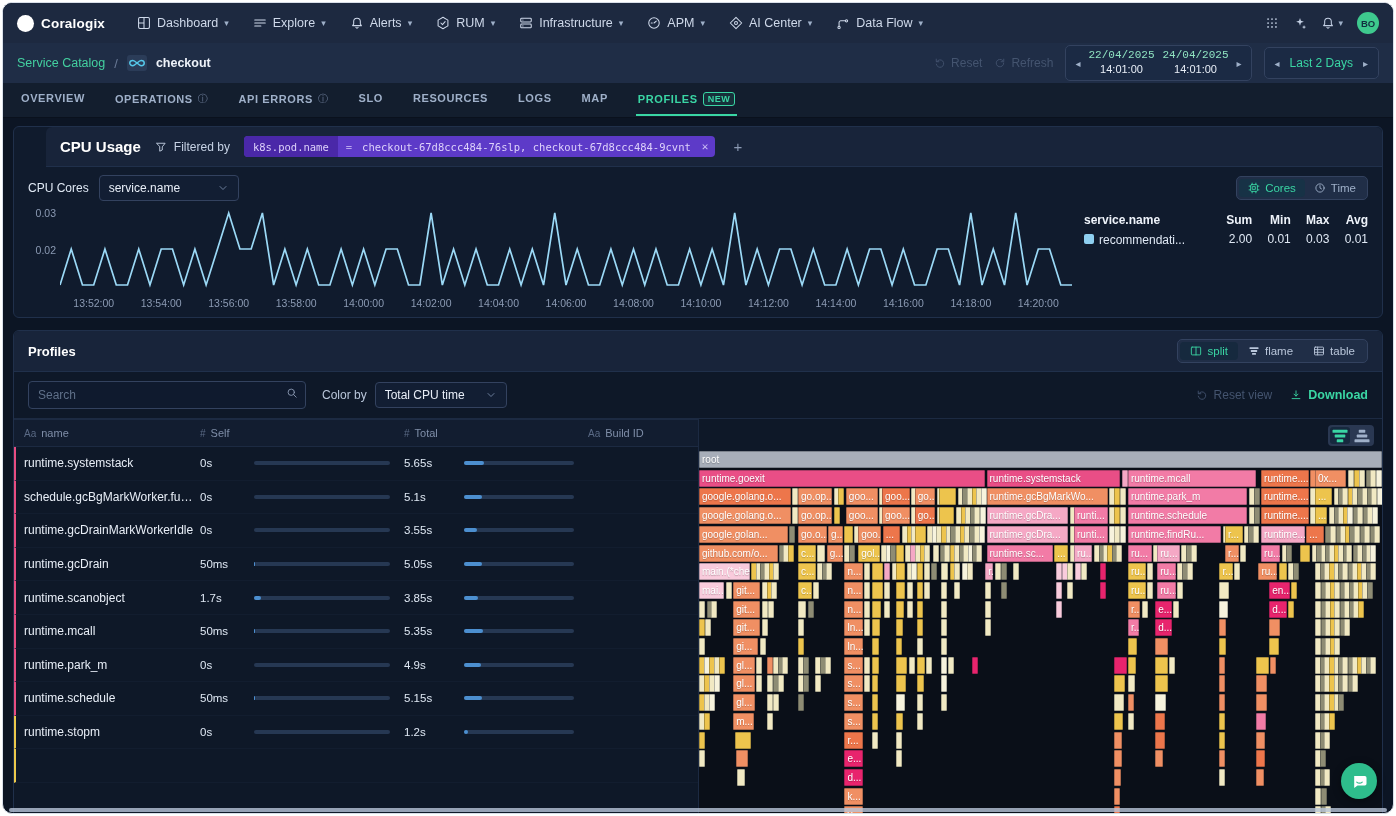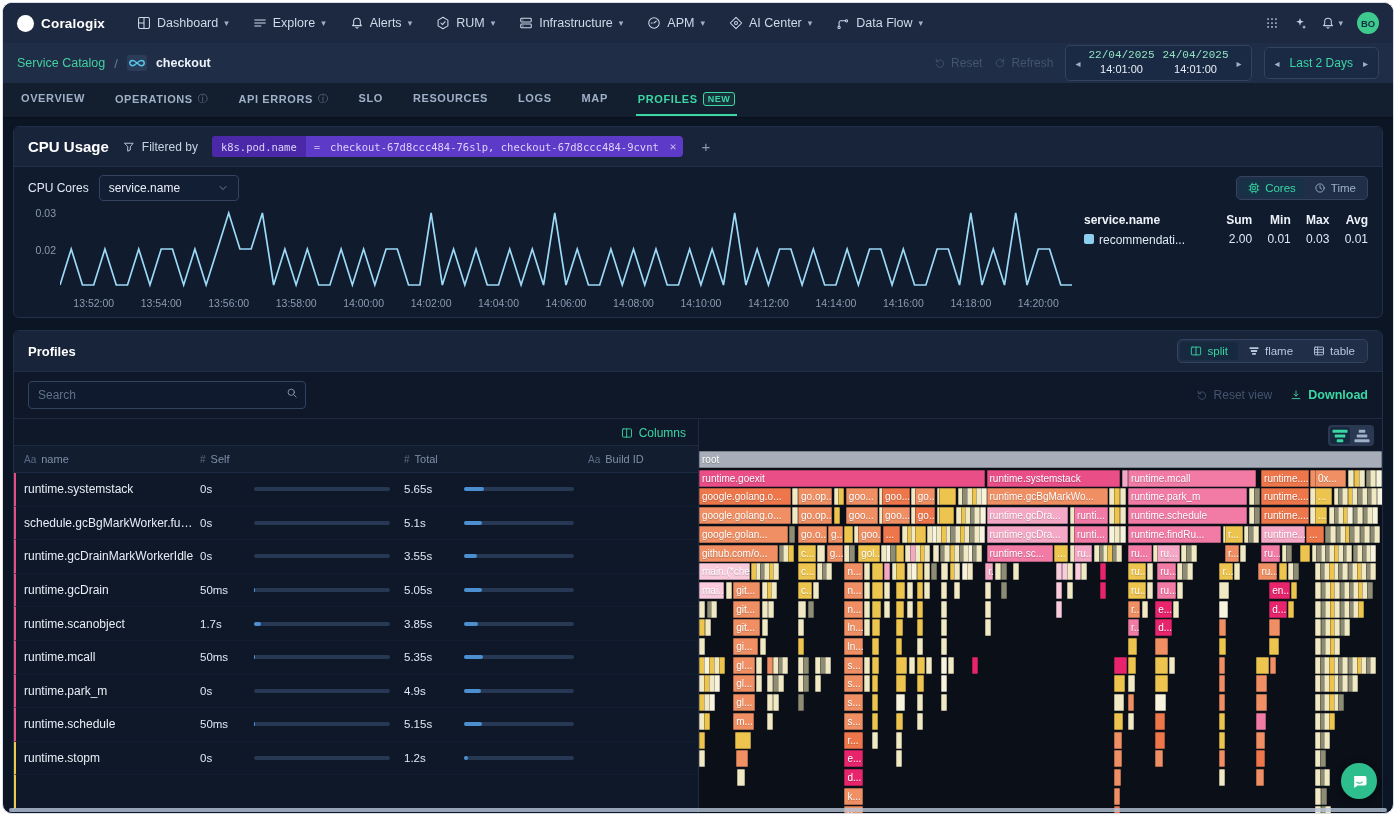--- a/index.html
+++ b/index.html
@@ -36,21 +36,21 @@
   .rangebox{display:flex;align-items:center;gap:10px;border:1px solid #33425f;background:#1b2a44;border-radius:5px;padding:8px 10px;}
   .rangebox .lbl{color:#3ad6a4;font-size:12px;}
   
   .tabbar{height:34px;background:#131e2e;display:flex;align-items:flex-start;gap:26px;padding:0 16px;border-bottom:1px solid #0a111d;}
   .tab{display:flex;align-items:center;gap:5px;color:#9fb0c9;font-size:11px;font-weight:700;letter-spacing:.6px;padding:9px 2px 8px;cursor:pointer;border-bottom:2px solid transparent;}
   .tab.active{color:#3ad6a4;border-bottom-color:#3ad6a4;}
   .tab .info{font-size:10px;color:#6b7b97;font-weight:400;}
   .badge-new{border:1px solid #3ad6a4;color:#3ad6a4;background:rgba(58,214,164,.1);font-size:9px;padding:1px 4px;border-radius:3px;letter-spacing:.5px;}
   
   .cpu-section{margin:8px 10px 0;border:1px solid #20304b;border-radius:6px;background:#101b2d;}
-  .cpu-header{display:flex;align-items:center;gap:14px;padding:9px 14px;background:#18243a;border-bottom:1px solid #20304b;border-radius:6px 6px 0 0;}
+  .cpu-header{display:flex;align-items:center;gap:14px;padding:9px 14px;background:#18243a;border-bottom:1px solid #20304b;border-radius:6px 6px 0 0;margin-left:32px;}
   .cpu-title{color:#fff;font-size:15px;font-weight:700;}
   .filterby{display:flex;align-items:center;gap:7px;color:#c6d2e4;font-size:12px;}
   .chip{display:flex;align-items:center;border-radius:4px;overflow:hidden;background:#5d3ac8;font-family:"DejaVu Sans Mono",monospace;font-size:10.5px;color:#ded2fb;height:21px;}
   .chip .k{background:#4a28a8;padding:0 9px;display:flex;align-items:center;height:100%;}
   .chip .op{padding:0 8px;color:#b9a6ef;}
   .chip .v{padding:0 4px 0 2px;}
   .chip .x{padding:0 7px;cursor:pointer;color:#cbbcf5;font-size:11px;}
   .add-filter{color:#8b9ab3;font-size:15px;cursor:pointer;padding:0 4px;}
   .cpu-toolbar{display:flex;align-items:center;justify-content:space-between;padding:8px 14px 4px;}
   .toolbar-left{display:flex;align-items:center;gap:10px;}
@@ -471,20 +471,31 @@
         <div style="display:flex;align-items:center;">
           <div class="search-box">
             <input type="text" placeholder="Search" style="">
             <span class="icon sm">
                 <svg viewBox="0 0 16 16" fill="none" stroke="currentColor" stroke-width="1.2" stroke-linecap="round" stroke-linejoin="round">
                   <circle cx="7" cy="7" r="4.2"></circle>
                   <path d="M10.2 10.2L13.6 13.6"></path>
                 </svg>
               </span>
           </div>
+          <div class="colorby">
+            <span class="lbl">Color by</span>
+            <span class="select" style="min-width:112px;">
+              <span>Total CPU time</span>
+              <span class="icon sm">
+                  <svg viewBox="0 0 16 16" fill="none" stroke="currentColor" stroke-width="1.2" stroke-linecap="round" stroke-linejoin="round">
+                    <path d="M4 6l4 4 4-4"></path>
+                  </svg>
+                </span>
+            </span>
+          </div>
         </div>
         <div class="toolbar-right">
           <span class="muted-act">
             <span class="icon sm">
                 <svg viewBox="0 0 16 16" fill="none" stroke="currentColor" stroke-width="1.2" stroke-linecap="round" stroke-linejoin="round">
                   <path d="M3.6 6.3a5 5 0 1 1-.6 3.2"></path>
                   <path d="M3 2.8v3.5h3.5"></path>
                 </svg>
               </span>
             <span>Reset view</span>
@@ -495,31 +506,20 @@
                   <path d="M8 2.5v6.8M5.3 6.8L8 9.5l2.7-2.7"></path>
                   <path d="M2.8 12.8h10.4"></path>
                 </svg>
               </span>
             <span>Download</span>
           </span>
         </div>
       </div>
       <div class="split">
         <div class="pane-left">
-          <div class="columns-row">
-            <span class="columns-btn">
-              <span class="icon sm">
-                  <svg viewBox="0 0 16 16" fill="none" stroke="currentColor" stroke-width="1.2" stroke-linecap="round" stroke-linejoin="round">
-                    <rect x="2" y="2.5" width="12" height="11" rx="1"></rect>
-                    <path d="M7.5 2.5v11"></path>
-                  </svg>
-                </span>
-              <span>Columns</span>
-            </span>
-          </div>
           <div class="ptable">
             <div class="thead" id="ptable-head">
                 <div class="th">
                   <span class="tmark">Aa</span>
                   <span>name</span>
                 </div>
                 <div class="th">
                   <span class="tmark">#</span>
                   <span>Self</span>
                 </div>

